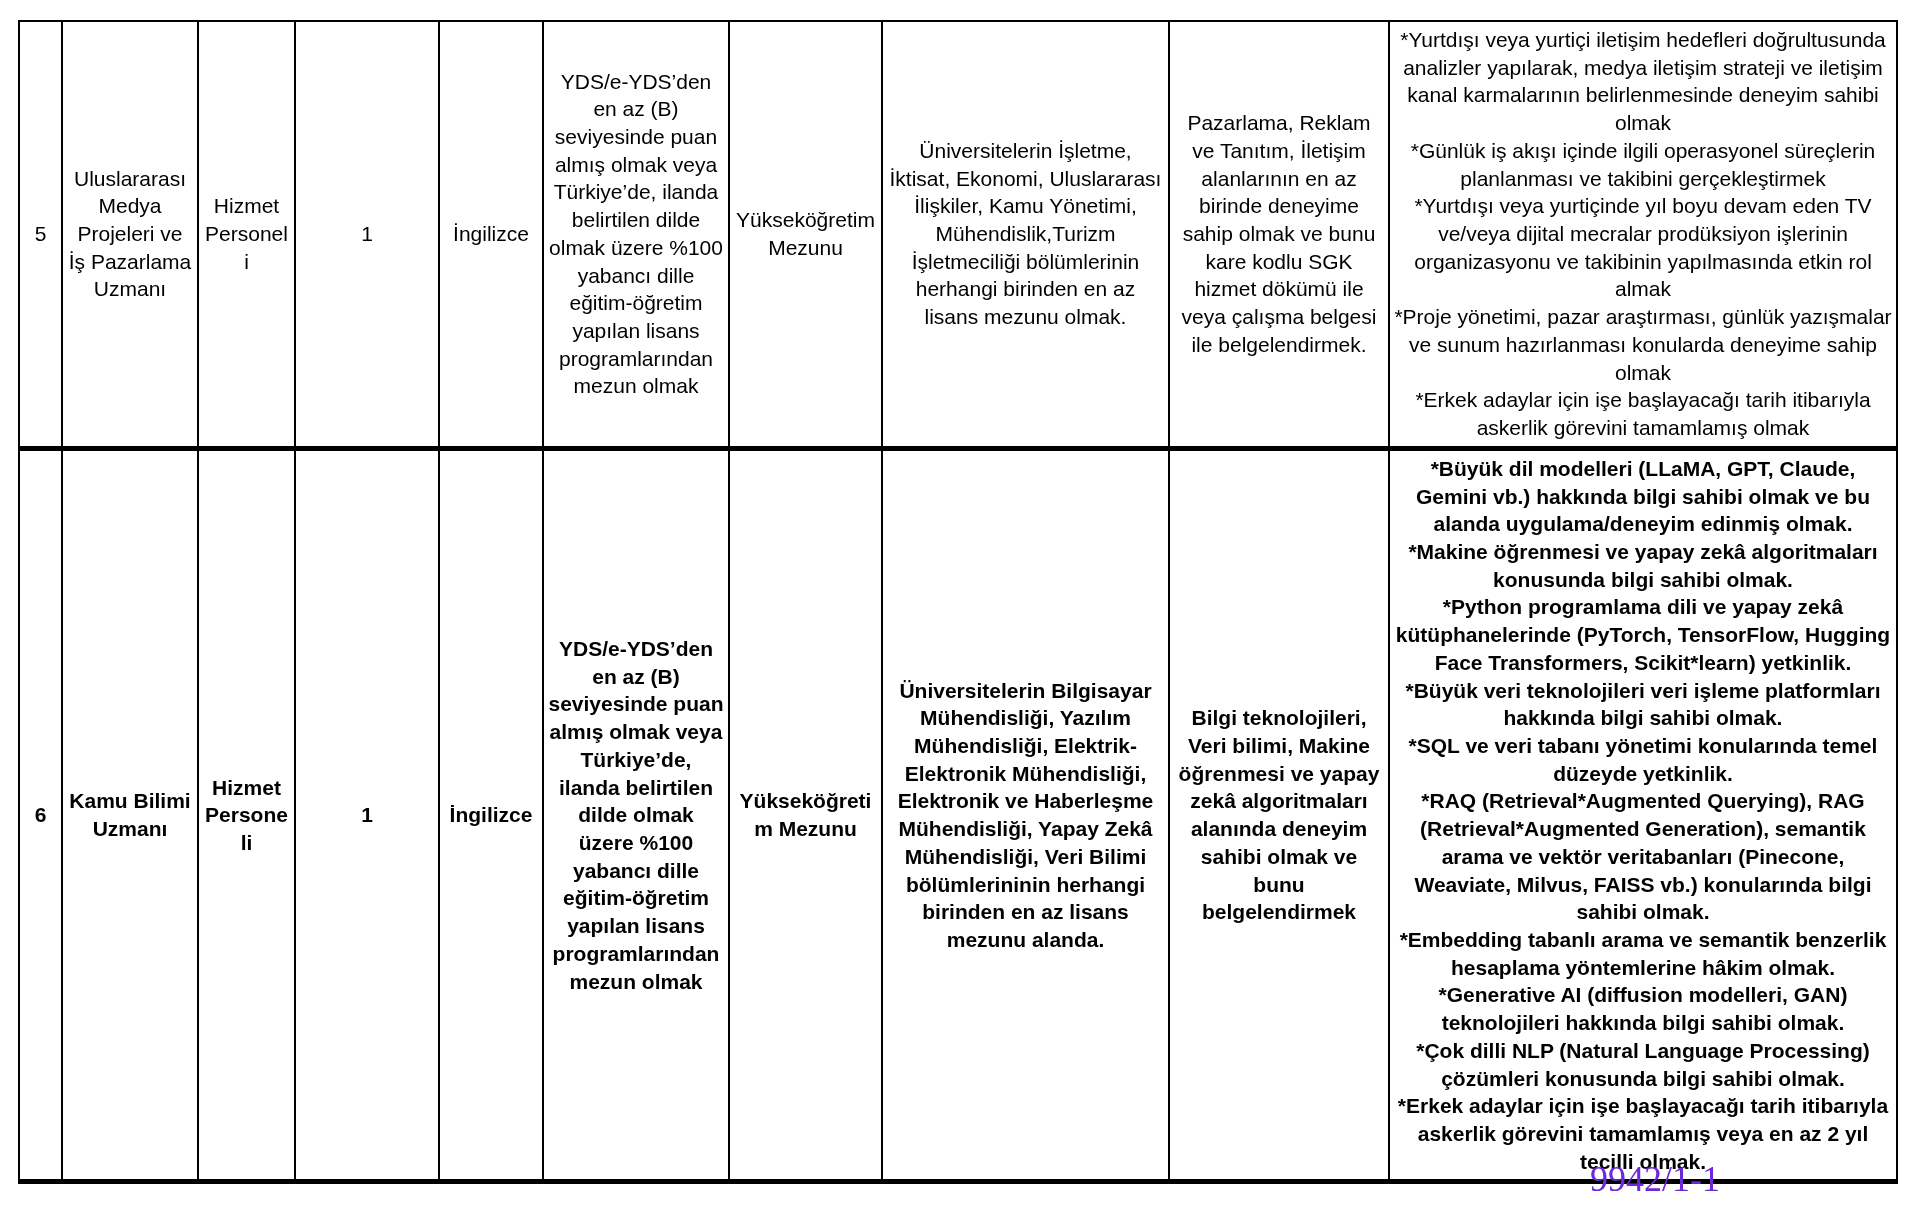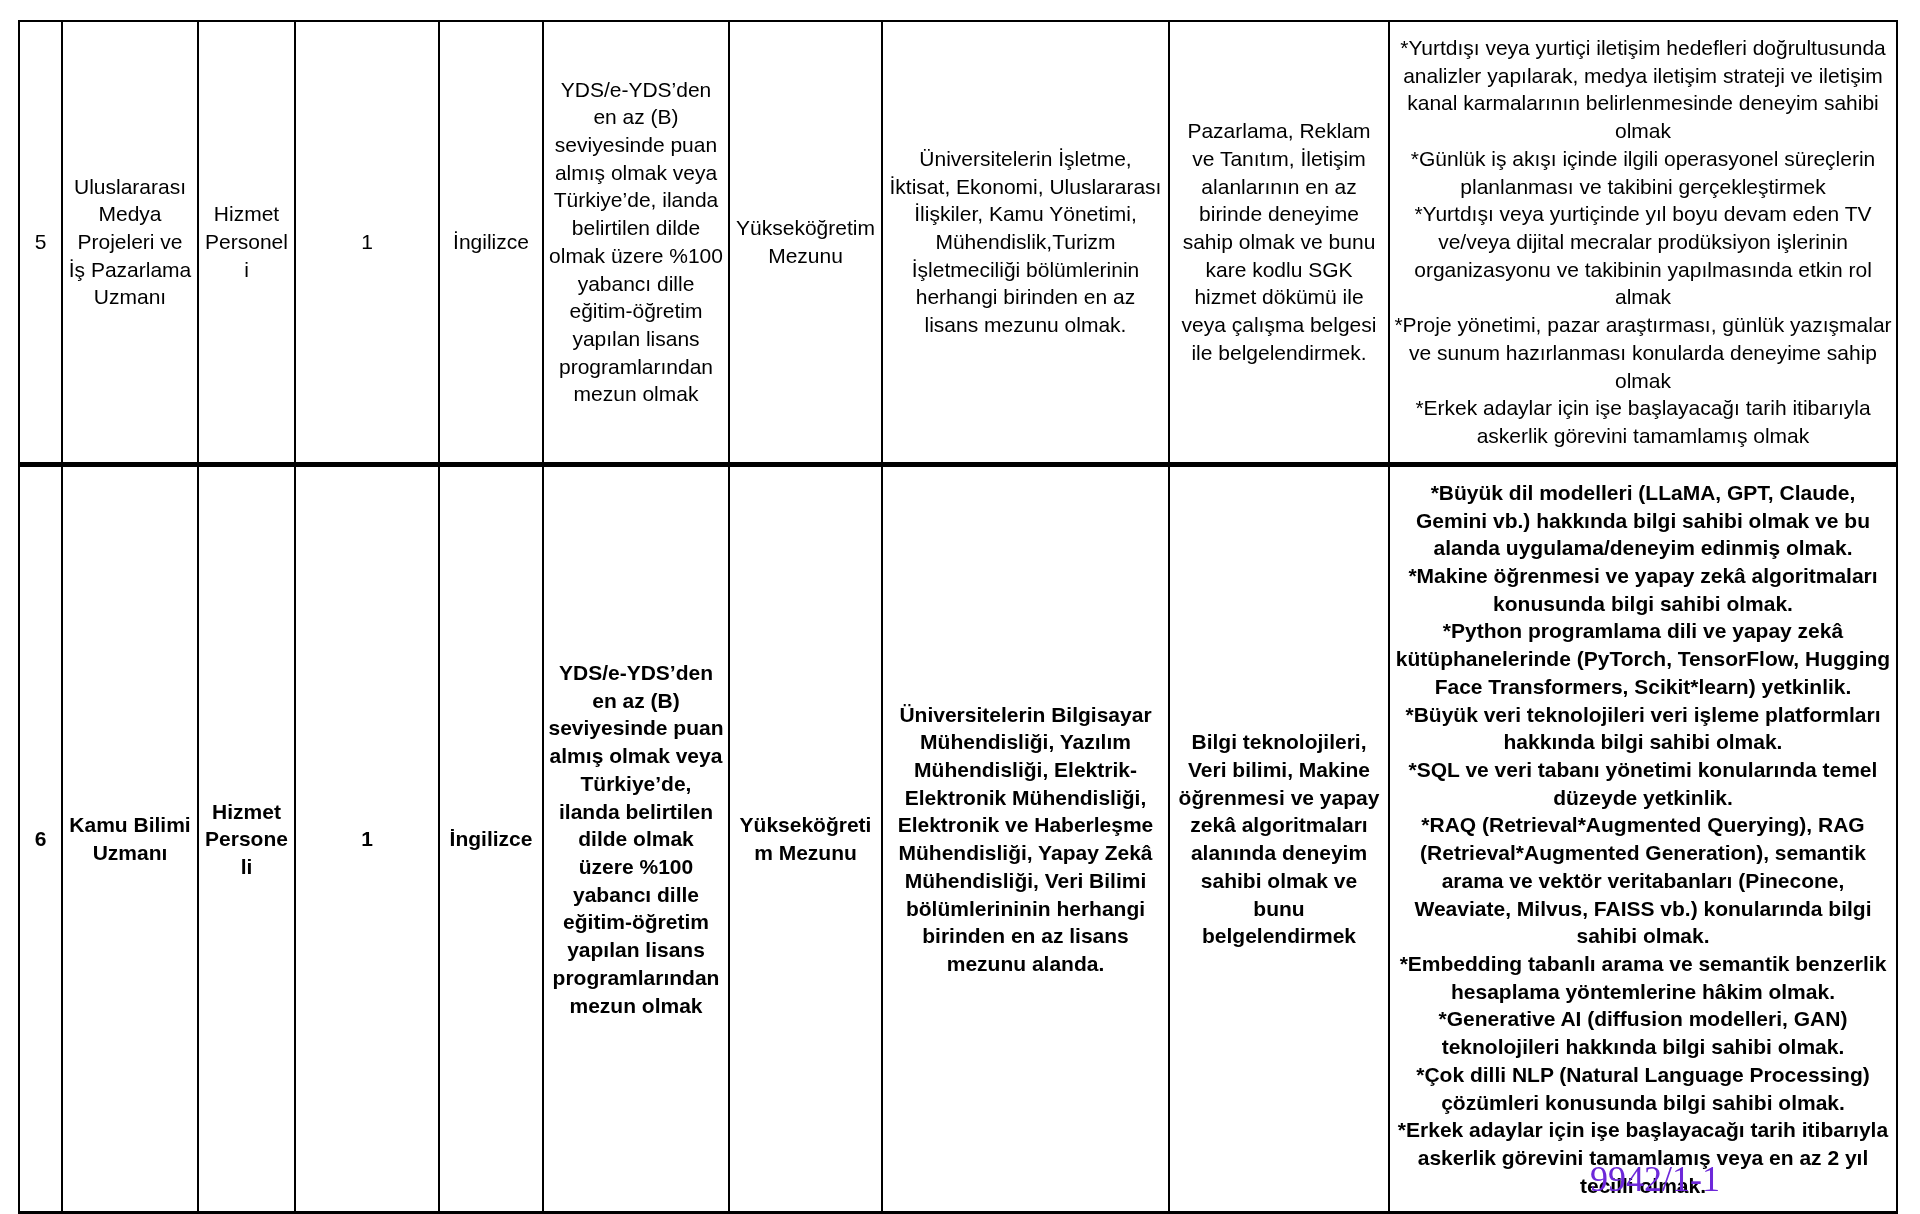--- a/index.html
+++ b/index.html
@@ -25,21 +25,21 @@
     width: 1878px;
     border-collapse: collapse;
     table-layout: fixed;
     font-size: 21px;
     line-height: 1.32;
   }
   table.jobs td {
     border: 2px solid #000000;
     text-align: center;
     vertical-align: middle;
-    padding: 12px 4px;
+    padding: 4px 4px;
     overflow: hidden;
     word-wrap: break-word;
   }
   tr.row-5 td { height: 408px; border-bottom: 5px solid #000000; }
   tr.row-6 td { height: 720px; border-bottom: 5px solid #000000; font-weight: bold; }
   td.req-cell {
     text-align: left;
     vertical-align: top;
     white-space: pre-line;
     padding: 0px 4px;

